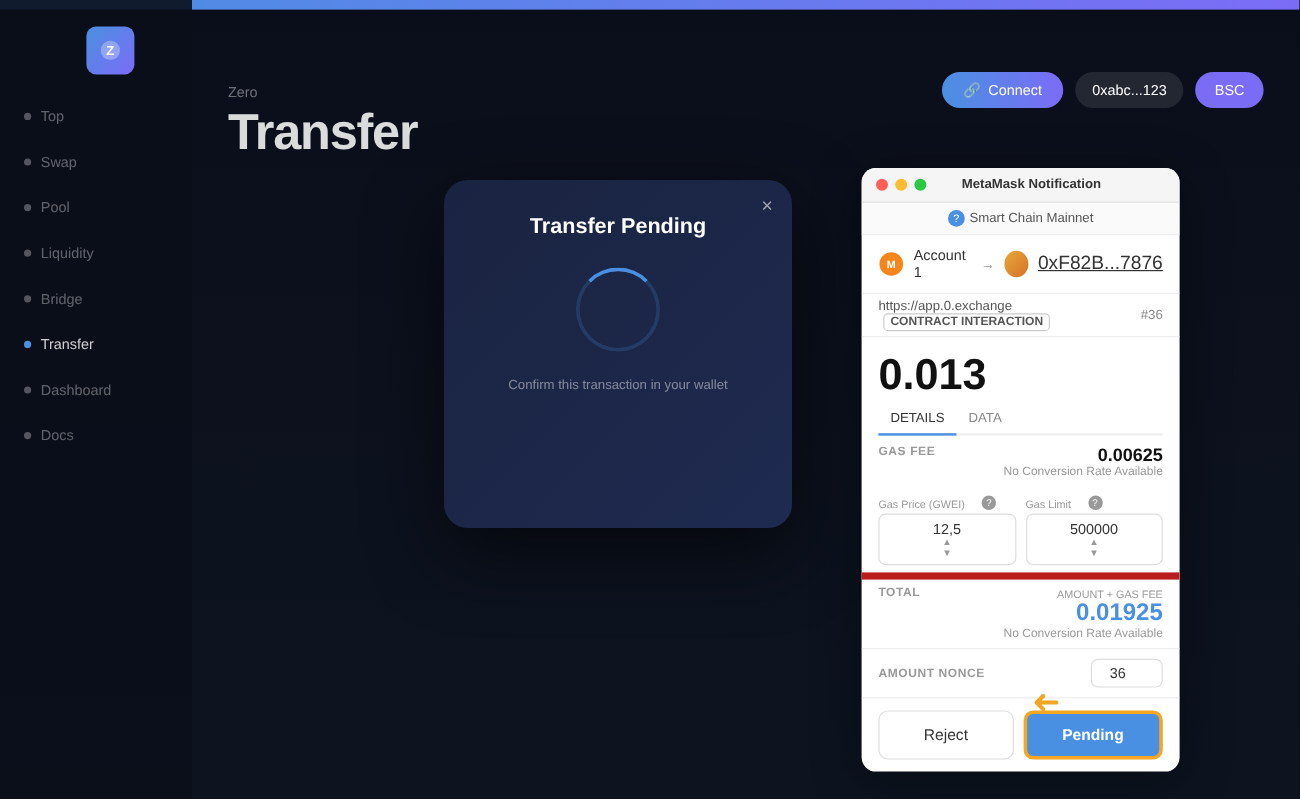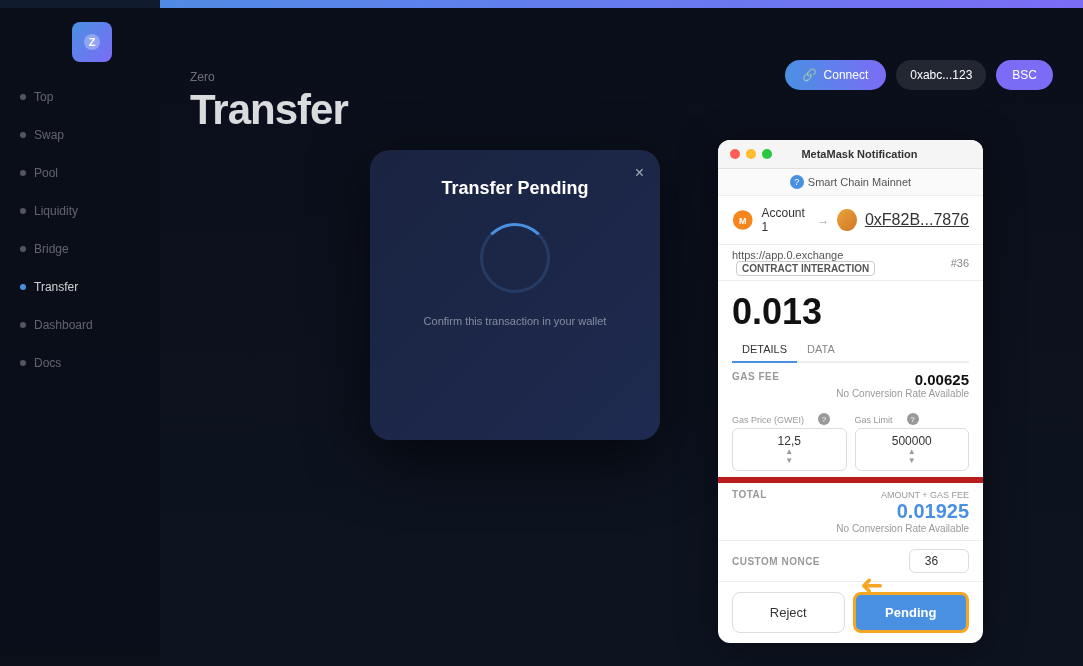--- a/index.html
+++ b/index.html
@@ -713,21 +713,21 @@
   <div class="mm-total-section">
     <div class="mm-total-label-row">
       <span class="mm-total-label">TOTAL</span>
       <span class="mm-amount-gas-label">AMOUNT + GAS FEE</span>
     </div>
     <div class="mm-total-value">0.01925</div>
     <div class="mm-total-conversion">No Conversion Rate Available</div>
   </div>
 
   <div class="mm-nonce-section">
-    <span class="mm-nonce-label">CUSTOM NONCE</span>
+    <span class="mm-nonce-label">AMOUNT NONCE</span>
 
     <input class="mm-nonce-input" value="36" type="number" style="">
   </div>
 
   <div class="mm-buttons">
     <button class="btn-reject">Reject</button>
     <button class="btn-confirm">Pending</button>
   </div>
 
 </div>

